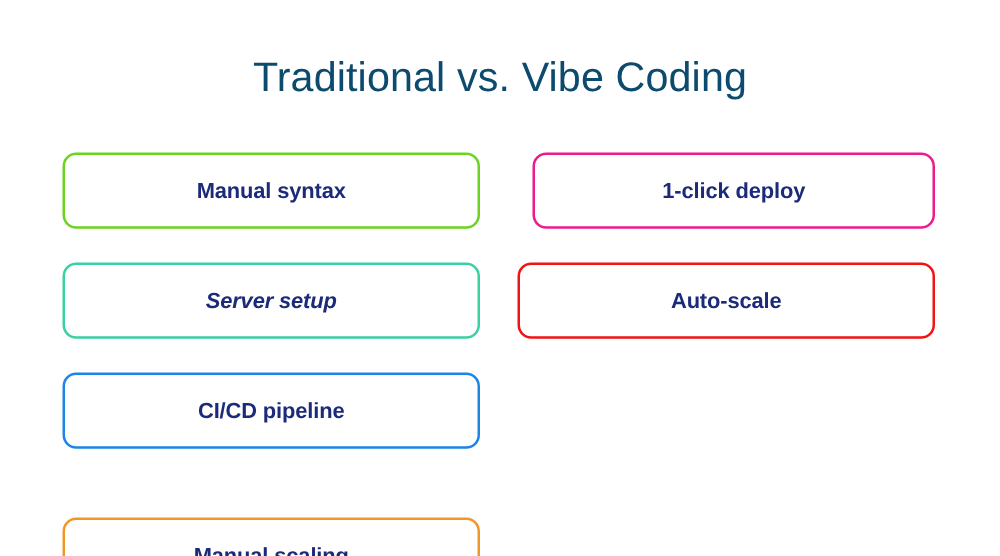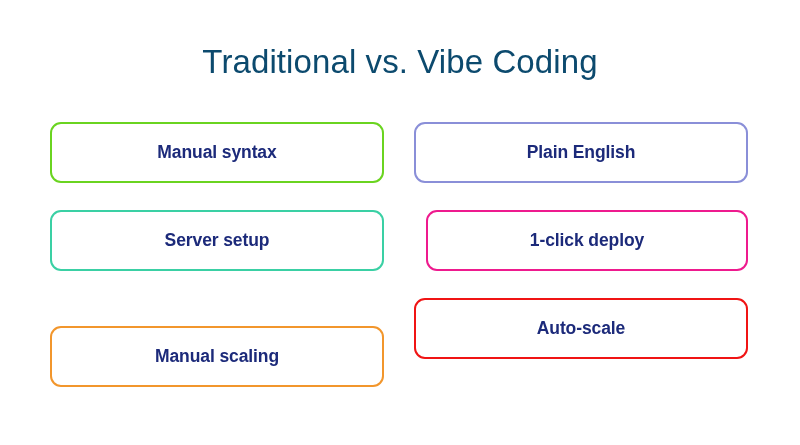--- a/index.html
+++ b/index.html
@@ -73,32 +73,32 @@
 <div class="canvas">
 
   <div class="page-title" style="color: #0c4a6e;">Traditional vs. Vibe Coding</div>
 
   <div class="columns">
 
     <div class="column">
       <div class="card" style="border-color: rgb(106, 212, 32);">
         <span class="card-label">Manual syntax</span>
       </div>
-      <div class="card" style="border-color: rgb(58, 208, 164);">
+      <div class="card" style="border-color: rgb(58, 208, 164); font-style: italic;">
         <span class="card-label">Server setup</span>
+      </div>
+      <div class="card" style="border-color: rgb(30, 133, 232);">
+        <span class="card-label">CI/CD pipeline</span>
       </div>
       <div class="card" style="border-color: rgb(242, 150, 44); margin-top: 28px;">
         <span class="card-label">Manual scaling</span>
       </div>
     </div>
 
     <div class="column">
-      <div class="card" style="border-color: rgb(138, 143, 216);">
-        <span class="card-label">Plain English</span>
-      </div>
       <div class="card" style="border-color: rgb(238, 26, 142); margin-left: 12px;">
         <span class="card-label">1-click deploy</span>
       </div>
       <div class="card" style="border-color: rgb(240, 20, 20);">
         <span class="card-label">Auto-scale</span>
       </div>
     </div>
 
   </div>
 </div>

